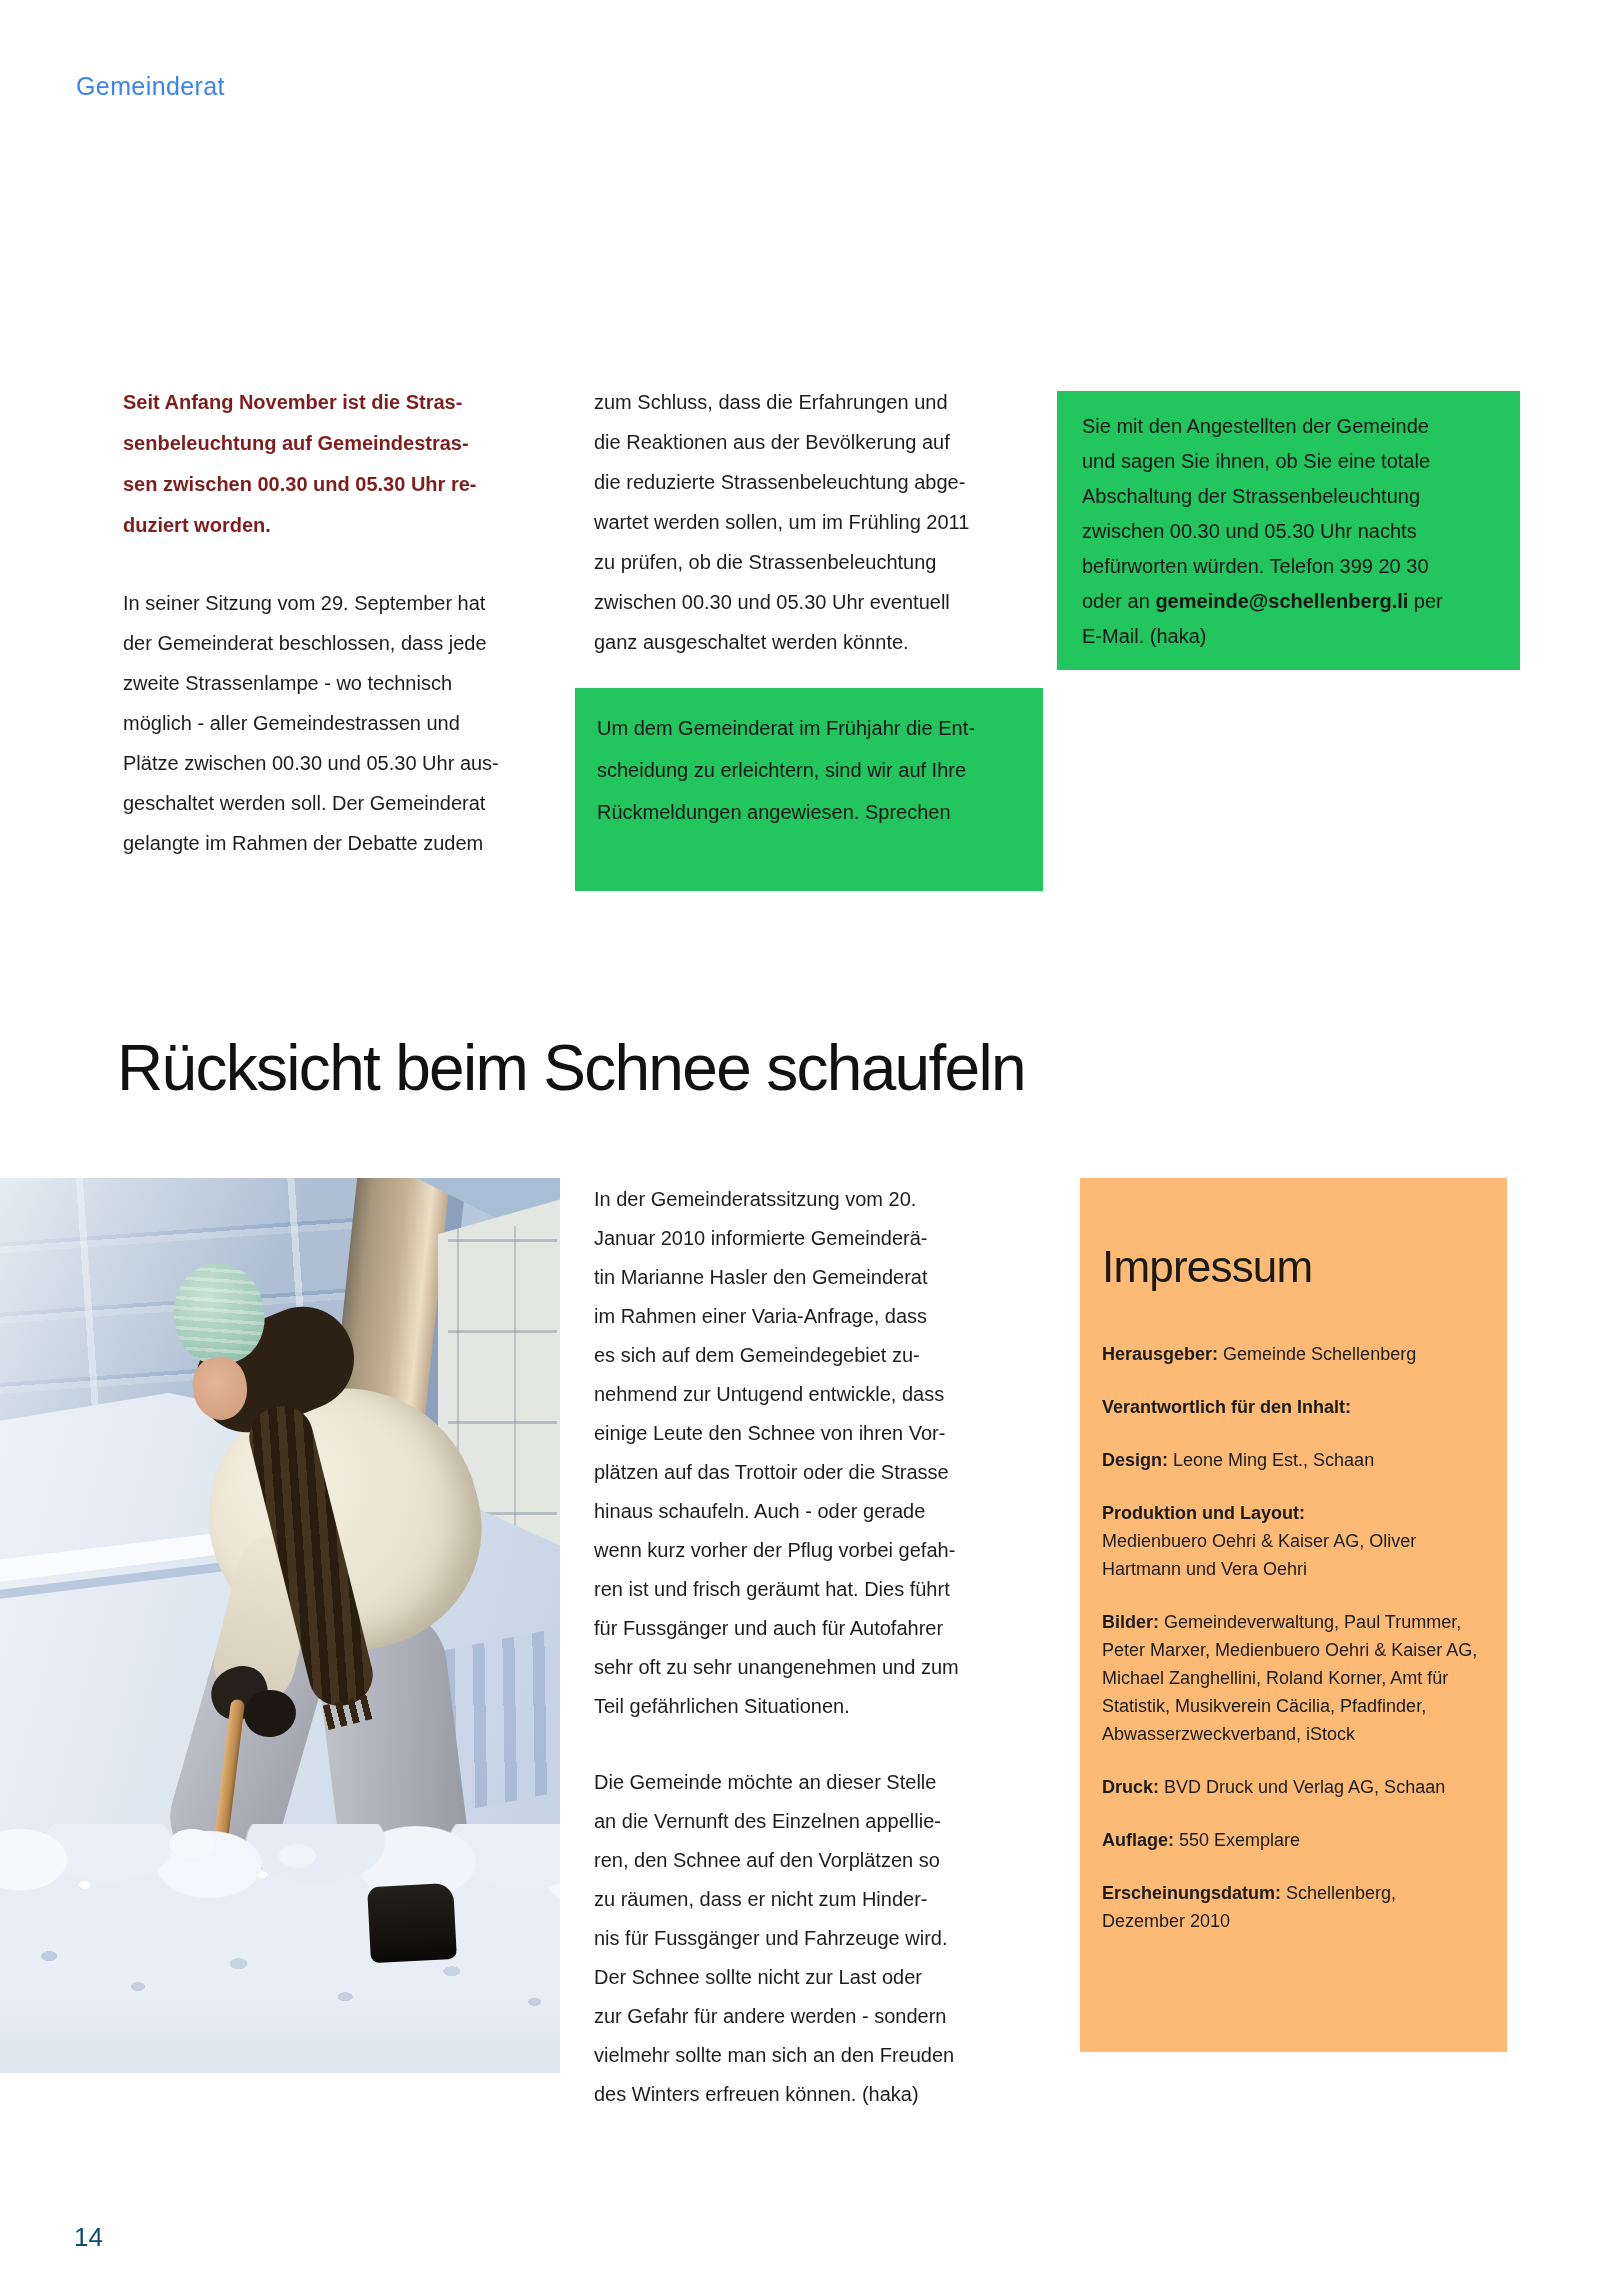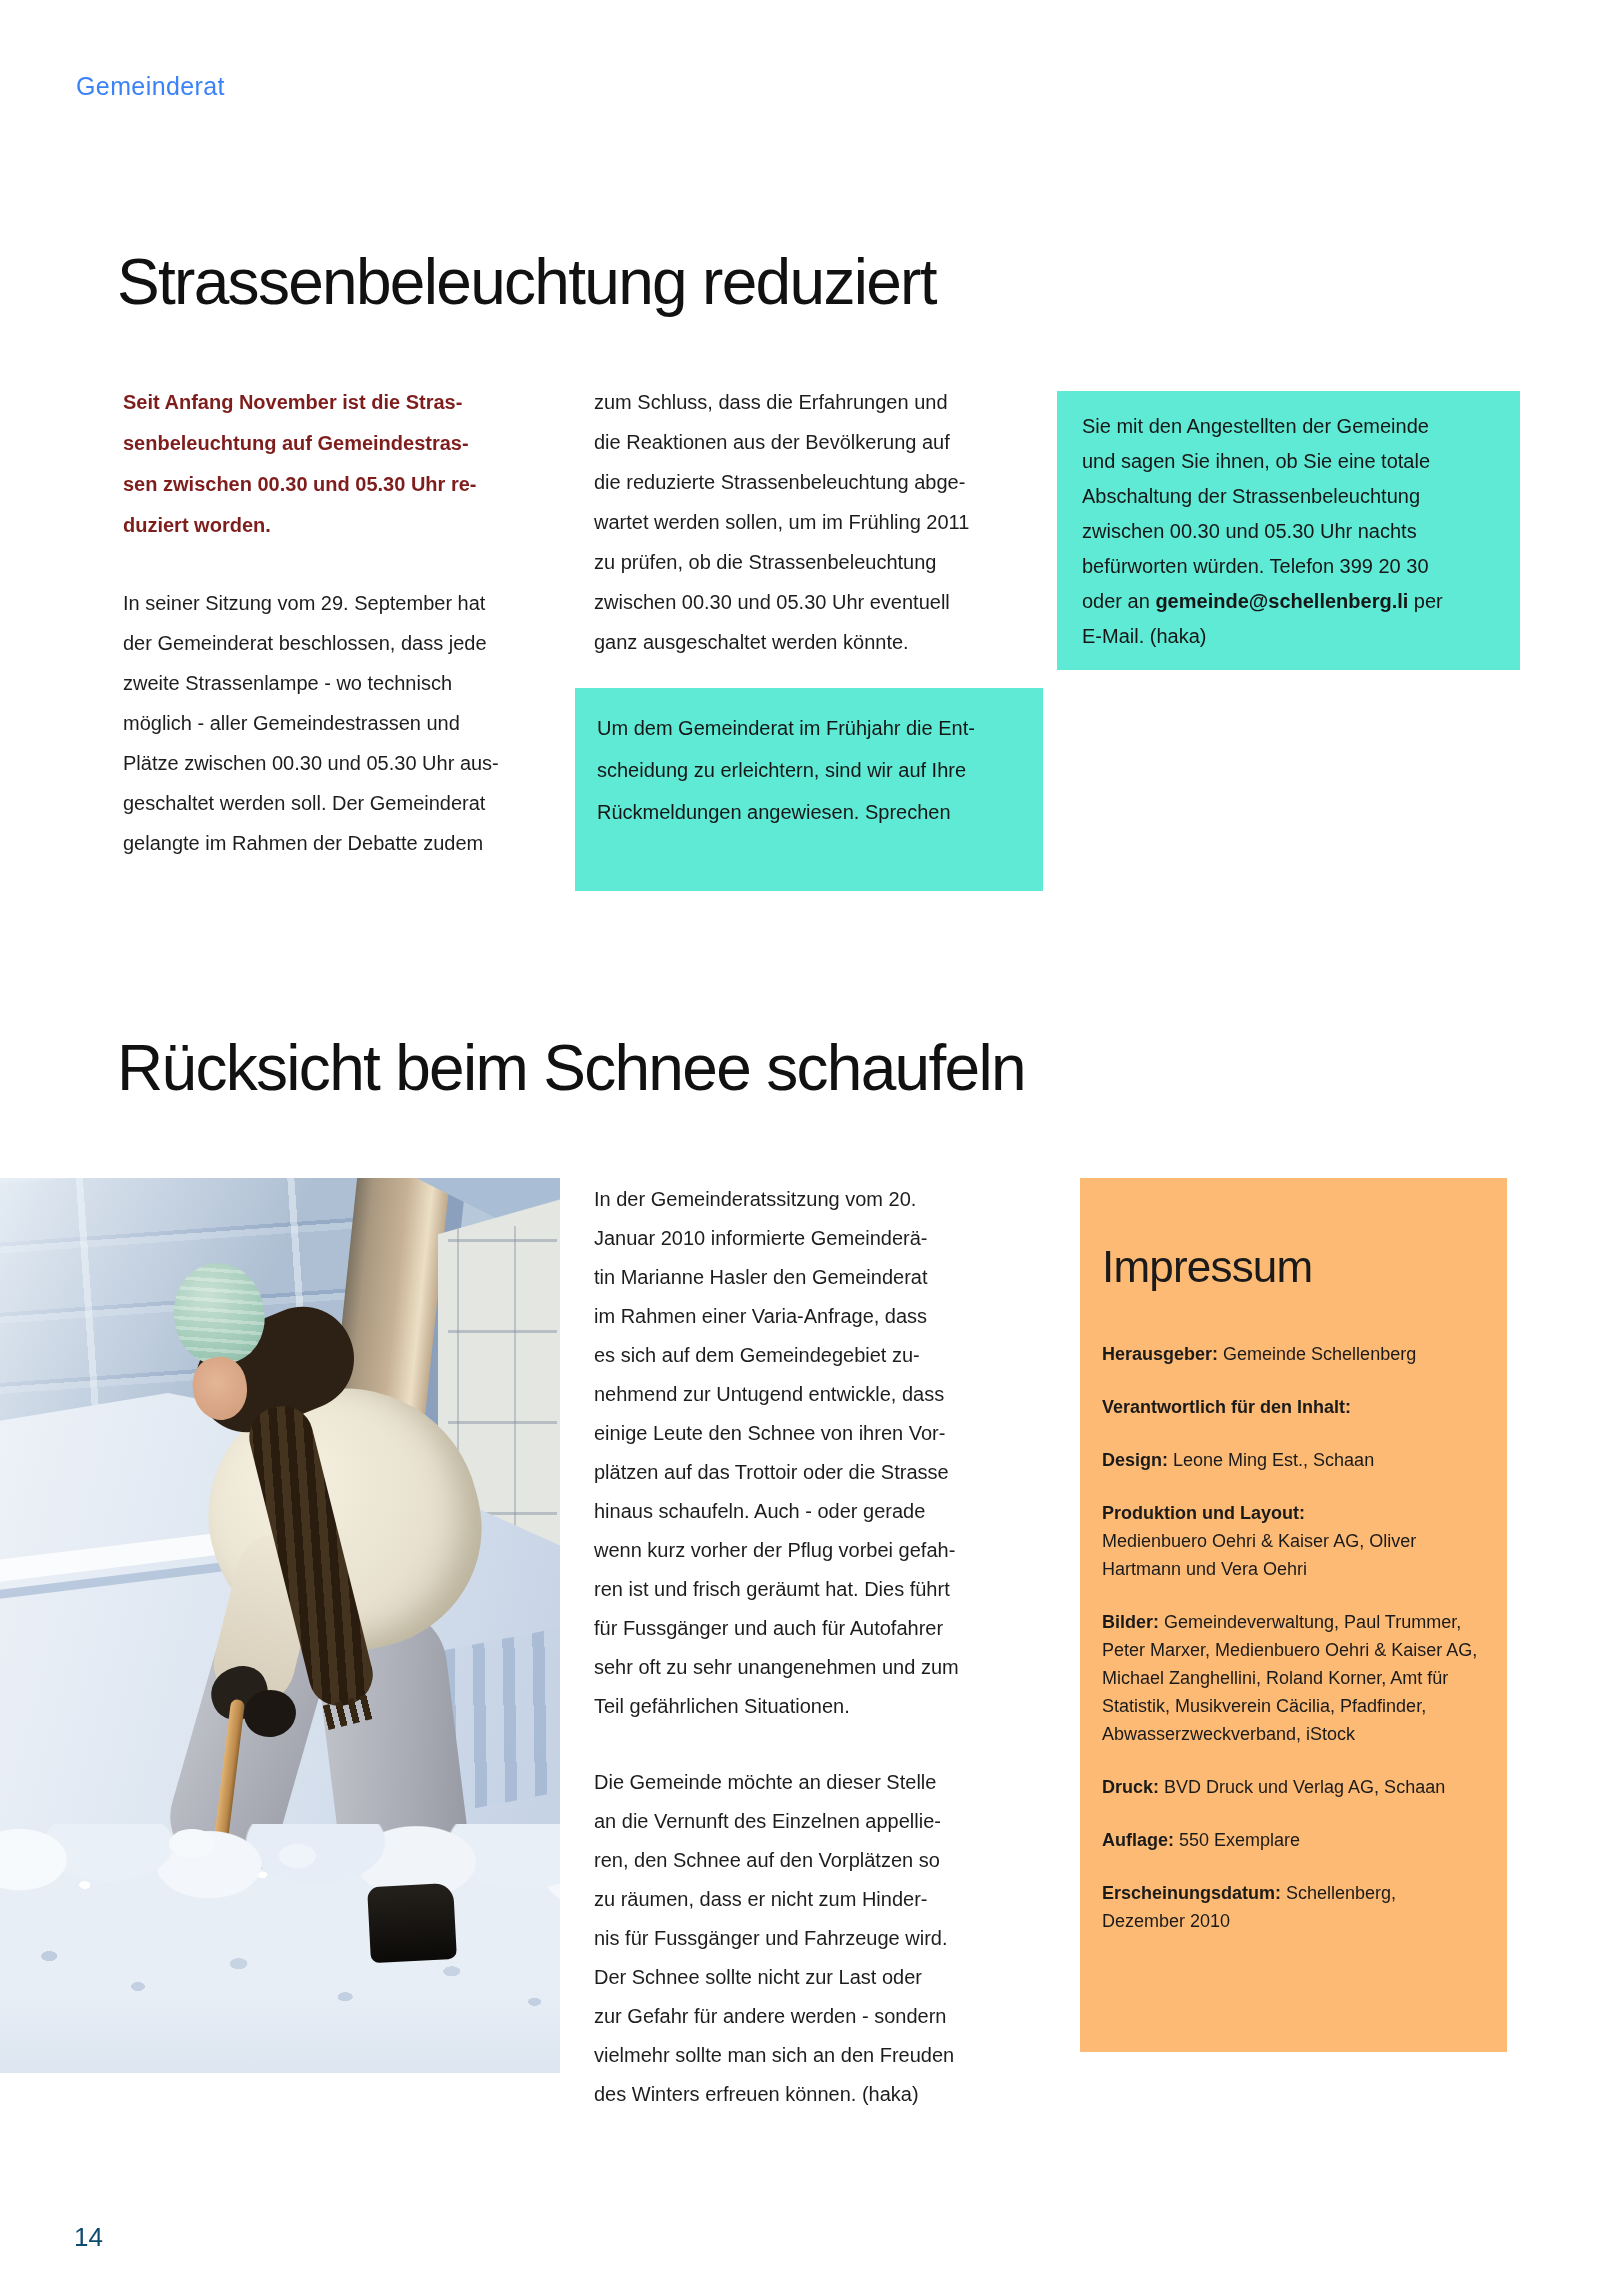--- a/index.html
+++ b/index.html
@@ -17,21 +17,21 @@
   }
   .t1{top:247px;}
   .t2{top:1033px;}
   .lines{white-space:pre-line;}
   .body-col{
     position:absolute;font-size:20px;line-height:40px;color:#1d1d1d;
   }
   .lead{font-weight:bold;font-size:20px;line-height:41px;color:#7f1d1d;}
   .s2{line-height:39px;}
   .yellow-box{
-    position:absolute;background:#5eead4;color:#161616;
+    position:absolute;background:#22c55e;color:#161616;
   }
   .note-box{
     left:575px;top:688px;width:468px;height:203px;box-sizing:border-box;
     padding:18.6px 22px 0 22px;font-size:20px;line-height:42px;
   }
   .note-head{font-weight:bold;font-size:20px;line-height:42px;}
   .contact-box{
     left:1057px;top:391px;width:463px;height:279px;box-sizing:border-box;
     padding:18px 25px 0 25px;font-size:20px;line-height:35px;
   }
@@ -180,21 +180,20 @@
   .ph-chunk1{left:169px;top:651px;width:46px;height:29px;background:#f6f9fc;border-radius:50%;}
   .ph-chunk2{left:279px;top:666px;width:37px;height:24px;background:#eff4fa;border-radius:50%;}
 </style>
 </head>
 <body>
 
 <div class="page">
 
   <div class="kicker">Gemeinderat</div>
 
-  <div class="title t1">Strassenbeleuchtung reduziert</div>
 
   <div class="body-col lines lead" style="left:123px;top:382px;width:437px;">Seit Anfang November ist die Stras-
 senbeleuchtung auf Gemeindestras-
 sen zwischen 00.30 und 05.30 Uhr re-
 duziert worden.</div>
 
   <div class="body-col lines" style="left:123px;top:583px;width:437px;">In seiner Sitzung vom 29. September hat
 der Gemeinderat beschlossen, dass jede
 zweite Strassenlampe - wo technisch
 möglich - aller Gemeindestrassen und

